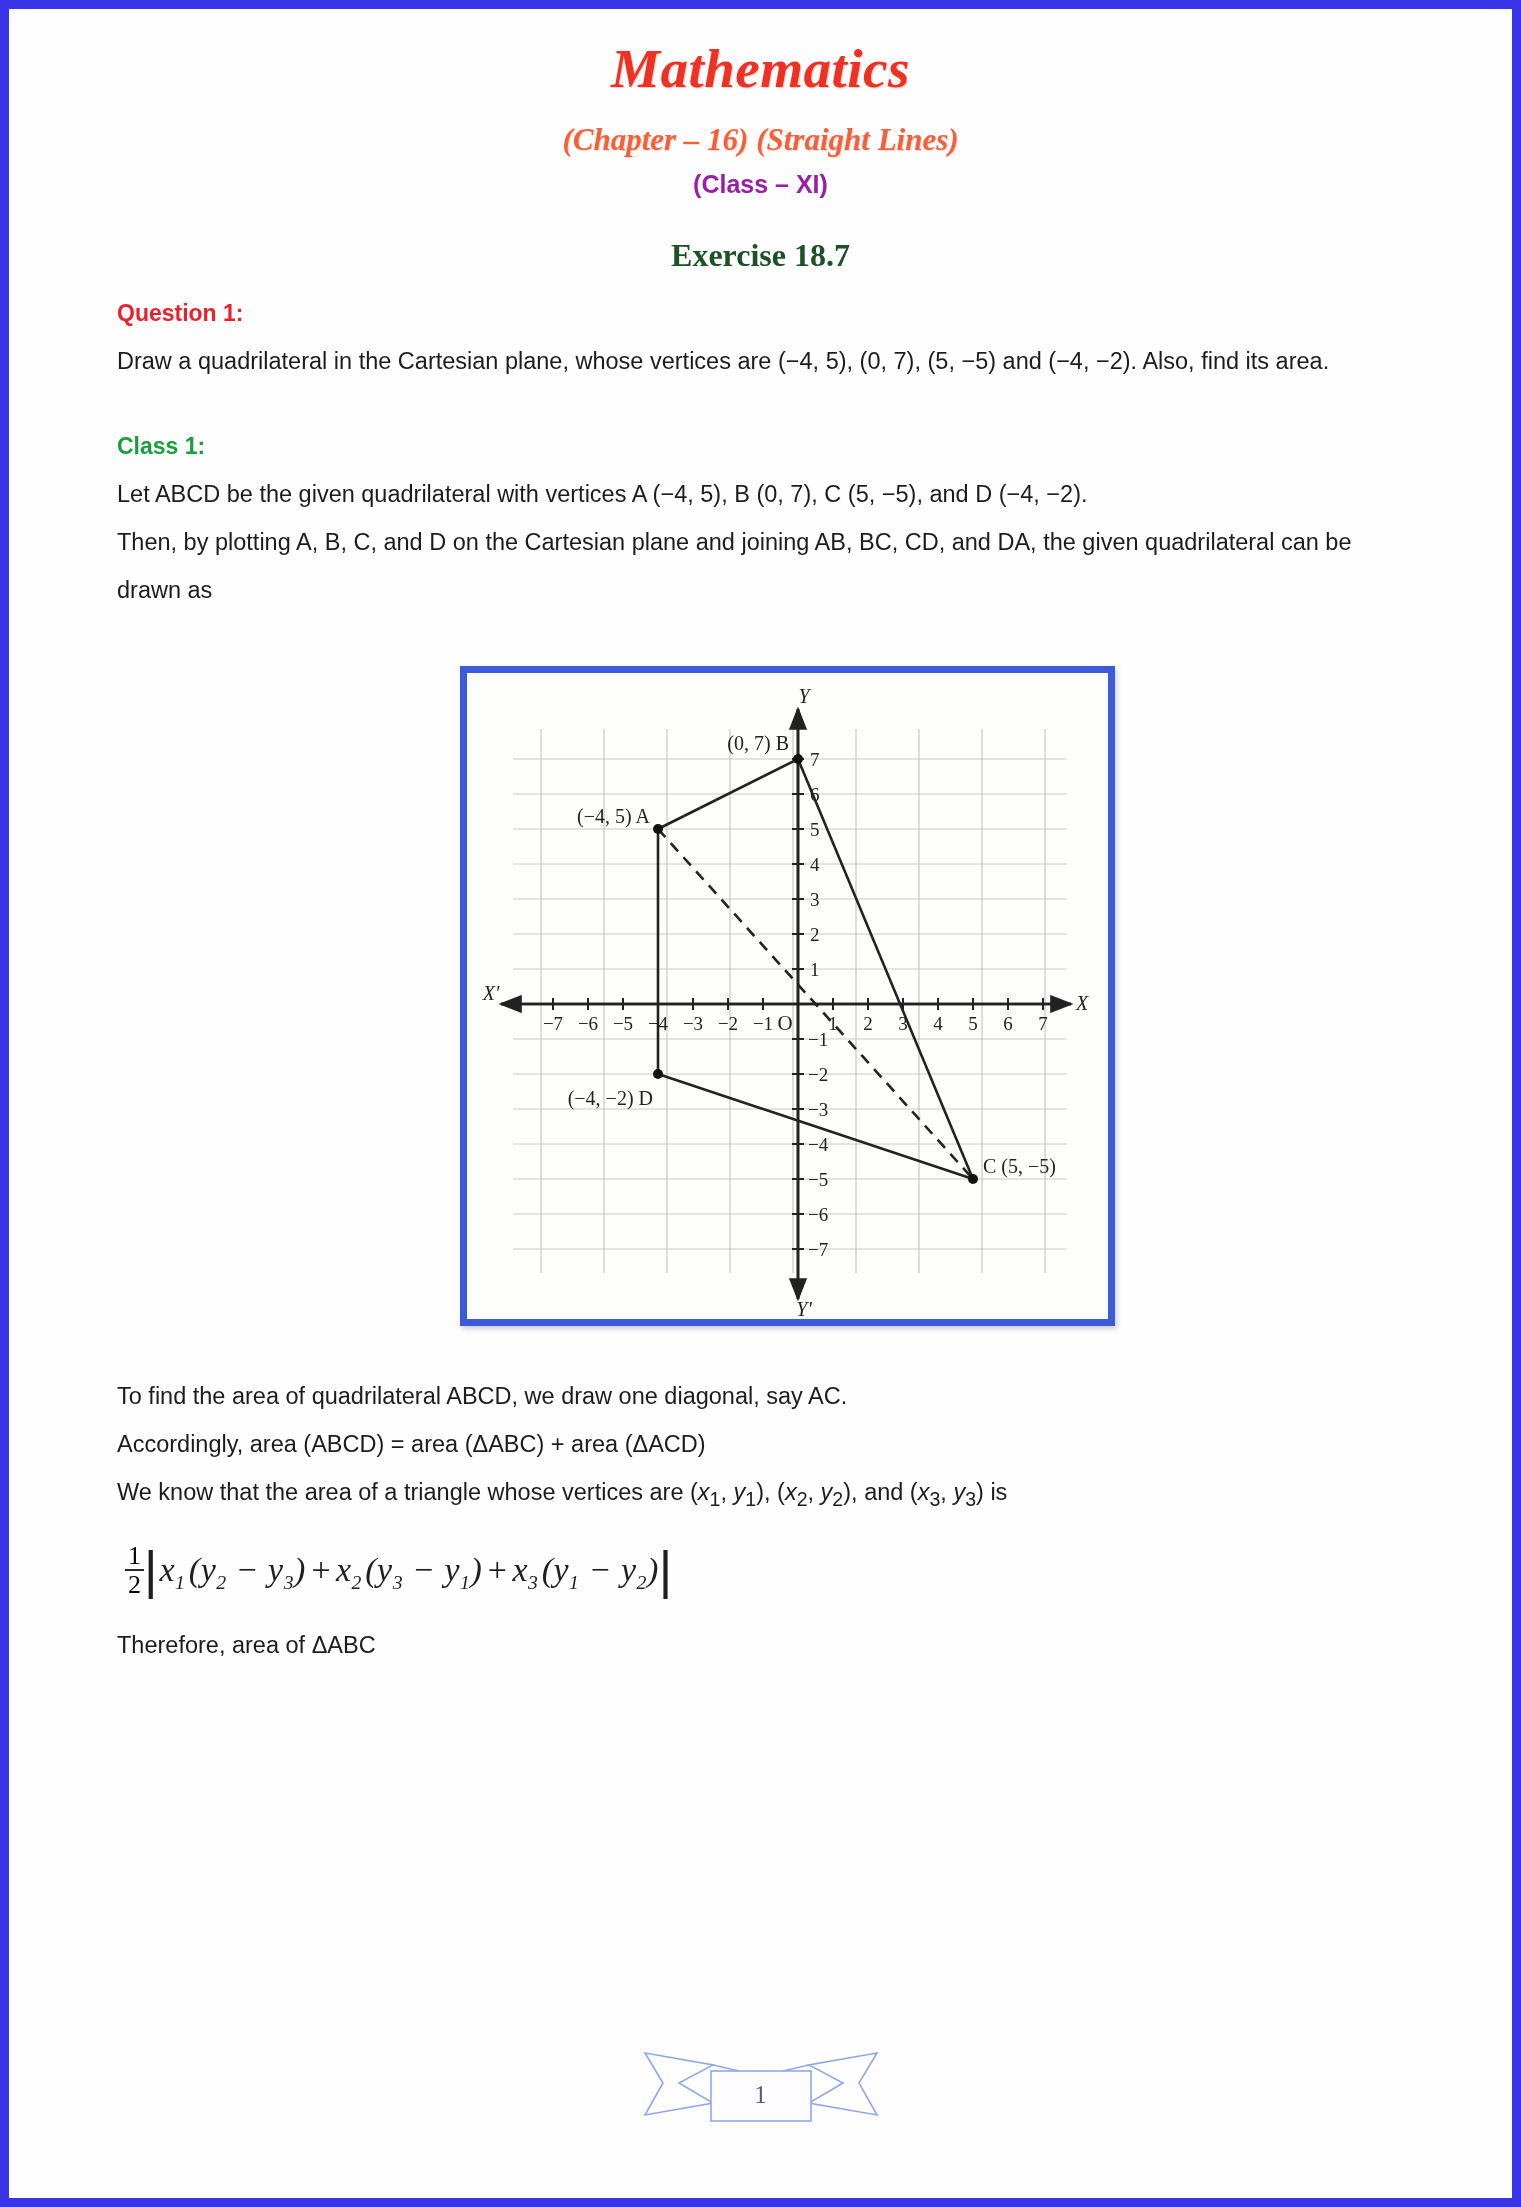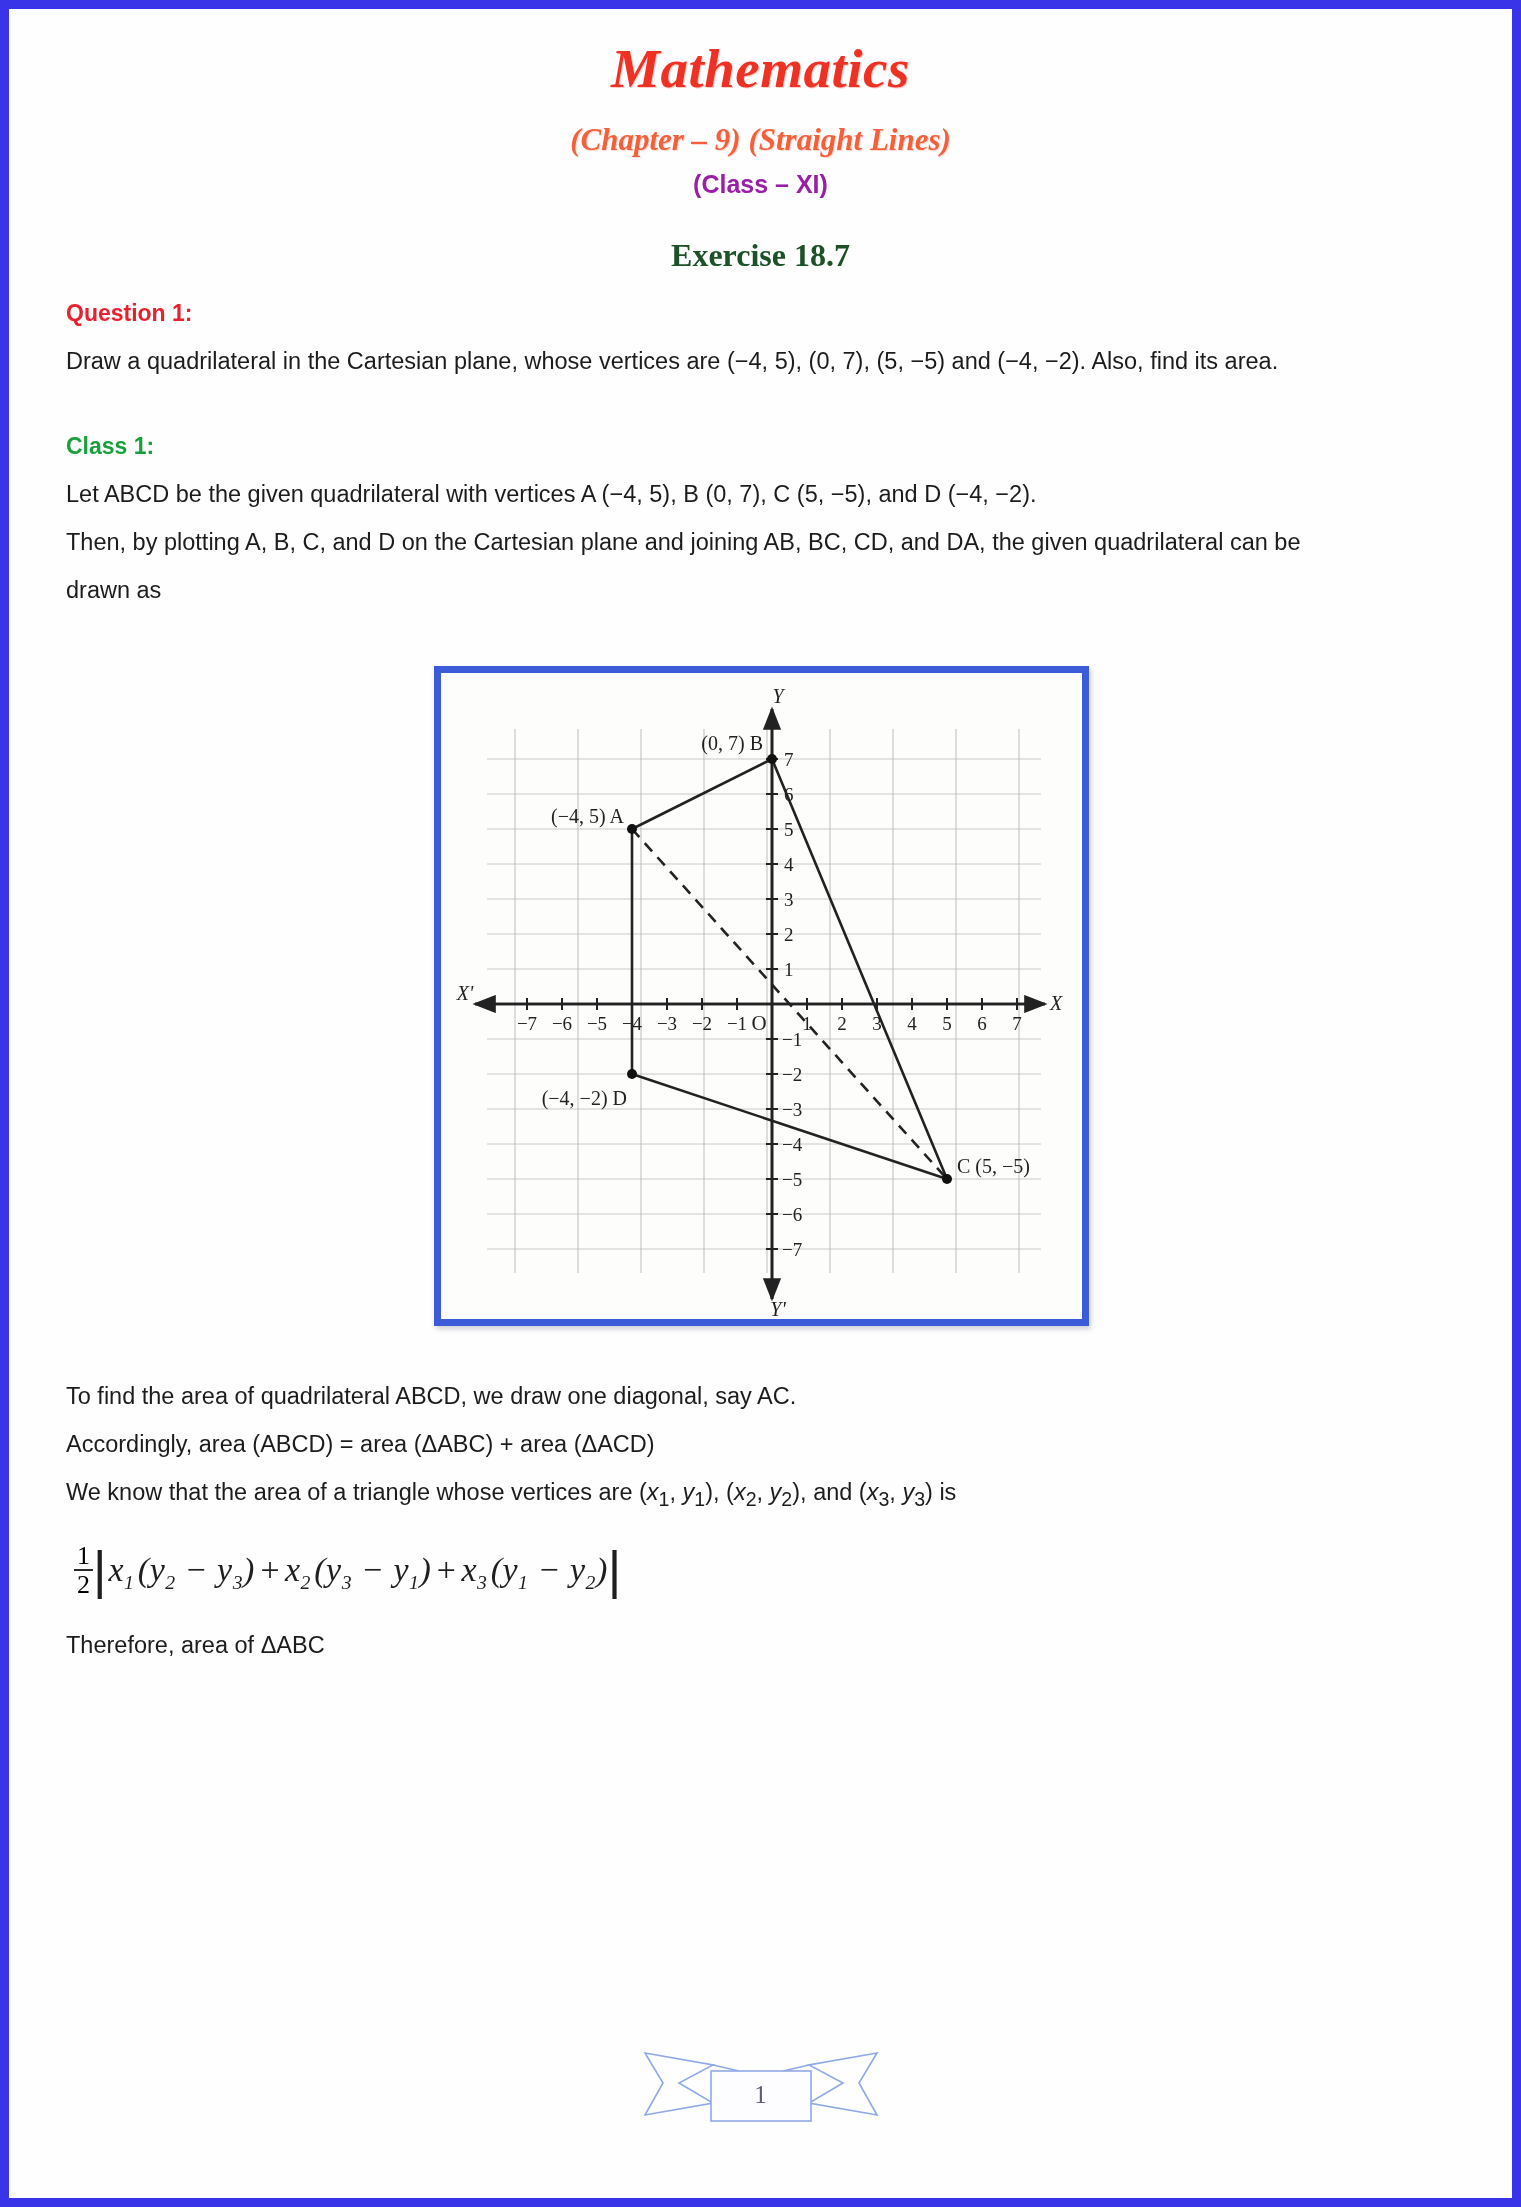--- a/index.html
+++ b/index.html
@@ -60,21 +60,21 @@
     text-align: center;
     color: #1d5127;
     font-family: "Liberation Serif", serif;
     font-weight: bold;
     font-size: 32px;
     margin: 38px 0 0 0;
   }
 
   
   .content {
-    padding: 0 55px 0 57px;
+    padding: 0 55px 0 108px;
   }
   .q-label {
     color: #e8212f;
     font-weight: bold;
     font-size: 23px;
     margin: 26px 0 10px 0;
   }
   .a-label {
     color: #19a03c;
     font-weight: bold;
@@ -162,21 +162,21 @@
   }
   sub { line-height: 0; }
 </style>
 </head>
 <body>
 
 <div class="page">
   <div class="inner">
 
     <h1 class="doc-title">Mathematics</h1>
-    <div class="chapter-line">(Chapter – 9) (Straight Lines)</div>
+    <div class="chapter-line">(Chapter – 16) (Straight Lines)</div>
     <div class="class-line">(Class – XI)</div>
     <div class="exercise-line">Exercise 18.7</div>
 
     <div class="content">
 
       <div class="q-label">Question 1:</div>
       <p class="para">Draw a quadrilateral in the Cartesian plane, whose vertices are (−4, 5), (0, 7), (5, −5) and (−4, −2). Also, find its area.</p>
 
       <div class="a-label">Class 1:</div>
       <p class="para">Let ABCD be the given quadrilateral with vertices A (−4, 5), B (0, 7), C (5, −5), and D (−4, −2).</p>

